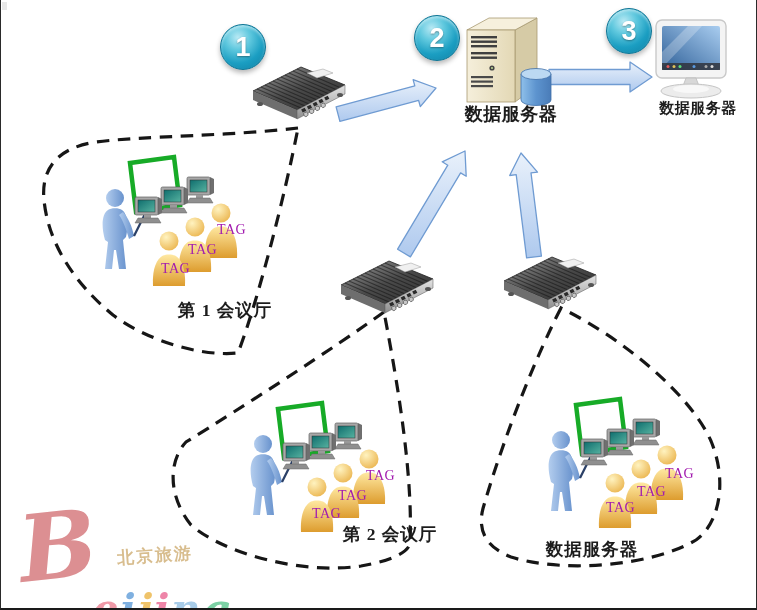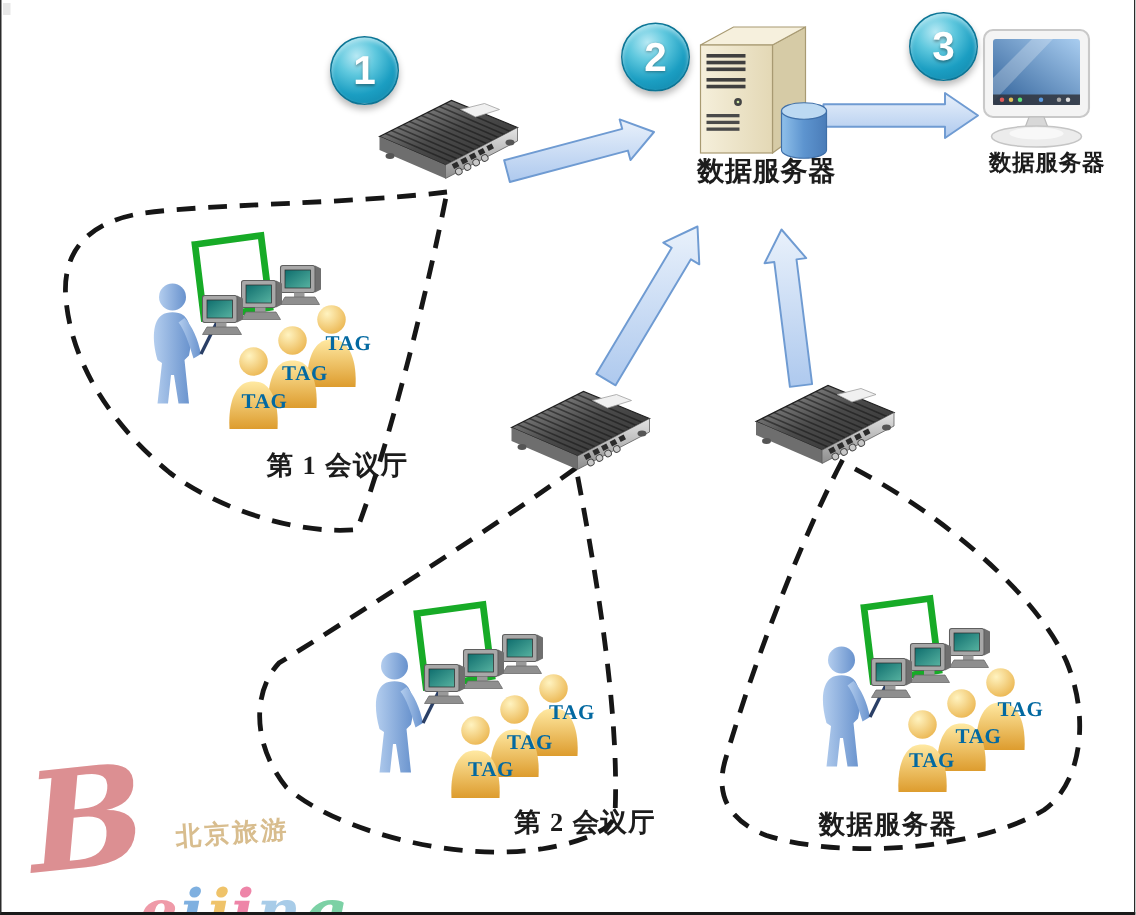--- a/index.html
+++ b/index.html
@@ -17,21 +17,21 @@
     border:1px solid #0d7494;box-shadow:0 3px 5px rgba(0,0,0,.28), inset 0 2px 3px rgba(255,255,255,.5);
     display:flex;align-items:center;justify-content:center;
   }
   .step-circle span{color:#fff;font-size:27px;font-weight:700;text-shadow:0 1px 2px rgba(0,0,0,.35);line-height:1;}
   
   .cjk{font-family:"Liberation Serif","DejaVu Serif",serif;color:#1c1c1c;}
   .lbl{position:absolute;transform:translateX(-50%);font-size:15px;font-weight:600;white-space:nowrap;letter-spacing:.5px;}
   .hall-lbl{position:absolute;transform:translateX(-50%);font-size:17.5px;font-weight:600;white-space:nowrap;letter-spacing:1px;margin-left:34px;}
   .tag{
     position:absolute;font-family:"Liberation Serif","DejaVu Serif",serif;
-    font-size:14px;font-weight:700;color:#0369a1;letter-spacing:.5px;white-space:nowrap;
+    font-size:14px;font-weight:400;color:#a21caf;letter-spacing:.5px;white-space:nowrap;
   }
   
   .wm{position:absolute;left:0;top:0;width:757px;height:610px;z-index:0;}
   .wm-b{
     position:absolute;left:18px;top:500px;font:italic 700 92px "DejaVu Serif",serif;
     transform:rotate(-6deg);line-height:1;
   }
   .wm-caption{position:absolute;left:116px;top:544px;font-size:17px;font-weight:700;transform:rotate(-4deg);letter-spacing:2px;}
   .wm-letters{position:absolute;left:92px;top:548px;font:italic 700 40px "DejaVu Serif",serif;letter-spacing:2px;white-space:nowrap;margin-top:36px;}
   .corner-mark{position:absolute;left:1px;top:2px;width:5px;height:8px;background:#d9d9d9;opacity:.6;z-index:3;}
@@ -224,21 +224,21 @@
       <span>2</span>
     </div>
     <div class="step-circle" style="left:605px;top:8px">
       <span>3</span>
     </div>
 
     <div class="lbl cjk" style="left:510px;top:102px;font-size:18px">数据服务器</div>
     <div class="lbl cjk" style="left:697px;top:99px">数据服务器</div>
 
     <div class="hall-lbl cjk" style="left:190px;top:298px">第 1 会议厅</div>
-    <div class="hall-lbl cjk" style="left:355px;top:536px">第 2 会议厅</div>
+    <div class="hall-lbl cjk" style="left:355px;top:522px">第 2 会议厅</div>
     <div class="hall-lbl cjk" style="left:557px;top:537px">数据服务器</div>
 
     <div class="tag" style="left:216px;top:222px">TAG</div>
     <div class="tag" style="left:187px;top:242px">TAG</div>
     <div class="tag" style="left:160px;top:261px">TAG</div>
 
     <div class="tag" style="left:365px;top:468px">TAG</div>
     <div class="tag" style="left:337px;top:488px">TAG</div>
     <div class="tag" style="left:311px;top:506px">TAG</div>
 

